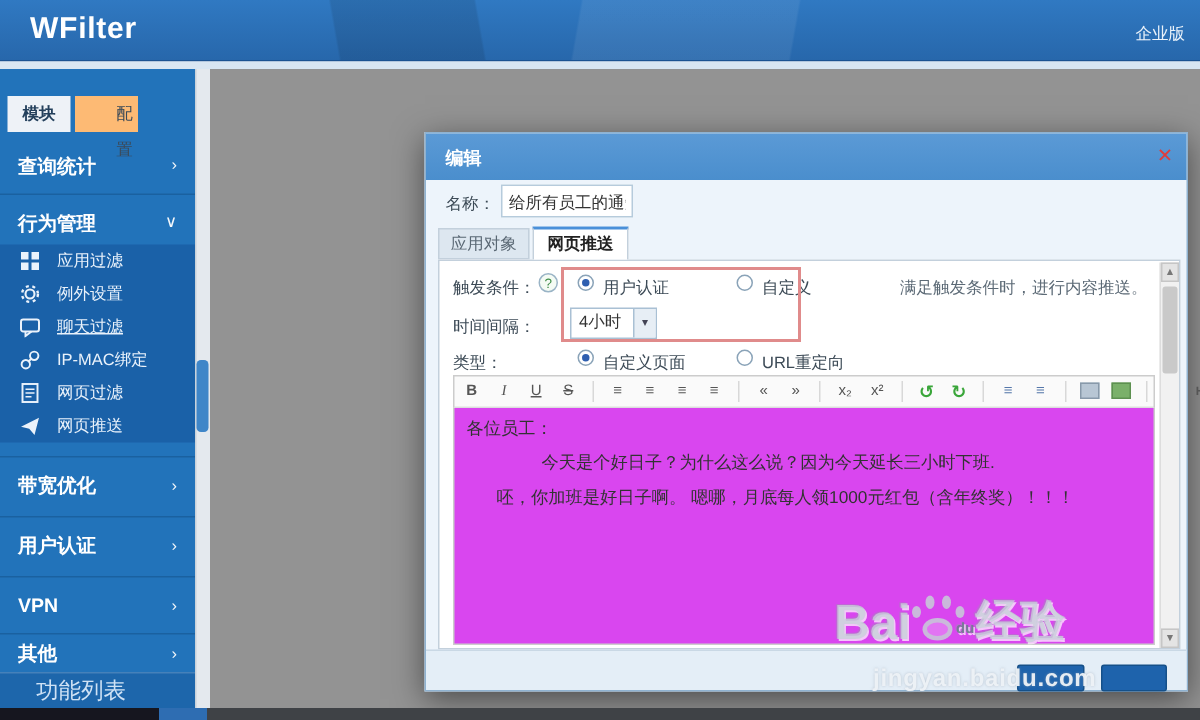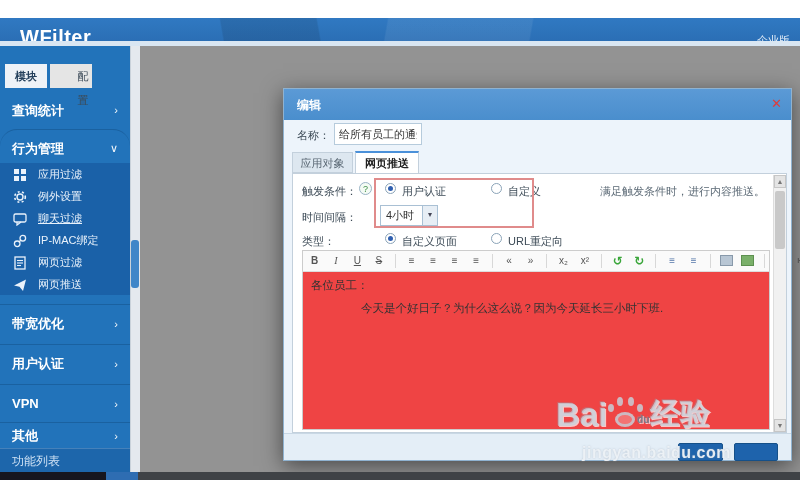--- a/index.html
+++ b/index.html
@@ -1,39 +1,39 @@
 <!DOCTYPE html>
 <html><head>
 <meta charset="utf-8">
 <style>
   html,body{margin:0;padding:0;background:#dfe3e8;}
   *{box-sizing:border-box;font-family:"Liberation Sans","DejaVu Sans",sans-serif;}
   .screen{position:relative;width:800px;height:480px;overflow:hidden;background:#fff;}
   .abs{position:absolute;}
 
   
-  .topbar{left:0;top:18px;width:800px;height:41px;background:linear-gradient(#3079c2,#2767ab);border-bottom:1px solid #1c5392;overflow:hidden;}
+  .topbar{left:0;top:0;width:800px;height:41px;background:linear-gradient(#3079c2,#2767ab);border-bottom:1px solid #1c5392;overflow:hidden;}
   .topbar::before{content:"";position:absolute;inset:0;
     background:linear-gradient(100deg,rgba(255,255,255,0) 48%,rgba(255,255,255,.07) 48.2% 66%,rgba(255,255,255,0) 66.2%),
                linear-gradient(80deg,rgba(0,0,0,0) 28%,rgba(0,0,0,.10) 28.2% 40%,rgba(0,0,0,0) 40.2%);}
   .logo{left:20px;top:8px;color:#fff;font-size:20px;font-weight:bold;letter-spacing:.5px;}
   .edition{right:10px;top:15px;color:#eaf2fa;font-size:11px;}
   .substrip{left:0;top:41px;width:800px;height:5px;background:#d9e6f2;}
 
   
   .sidebar{left:0;top:46px;width:130px;height:426px;background:#2273ba;overflow:hidden;}
   .side-tab{height:24px;line-height:24px;text-align:center;font-size:11px;cursor:pointer;}
   .side-tab.on{background:#eef2f7;color:#24405c;font-weight:bold;}
-  .side-tab.off{background:#e5e5e5;color:#3c4a58;padding-left:24px;}
+  .side-tab.off{background:#fdba74;color:#3c4a58;padding-left:24px;}
   .sec{left:0;width:130px;color:#fff;font-size:13px;font-weight:bold;line-height:37px;padding-left:12px;cursor:pointer;border-top:1px solid rgba(12,62,112,.35);}
   .sec .arr{position:absolute;right:12px;top:0;font-size:11px;font-weight:normal;opacity:.95;}
   .submenu-bg{left:0;top:117px;width:130px;height:132px;background:#1a61a8;}
   .sub-item{left:0;width:130px;height:22px;color:#e9f2fb;font-size:11px;line-height:22px;padding-left:38px;cursor:pointer;}
   .sub-item .sicon{position:absolute;left:13px;top:4px;width:14px;height:14px;}
-  .side-footer{left:0;top:402px;width:130px;height:24px;background:#1d66ab;border-top:1px solid rgba(255,255,255,.18);color:#cfe2f5;font-size:12px;line-height:24px;padding-left:12px;}
+  .side-footer{left:0;top:402px;width:130px;height:24px;background:#1d66ab;border-top:1px solid rgba(255,255,255,.18);color:#cfe2f5;font-size:15px;line-height:24px;padding-left:24px;}
   .side-scroll{left:130px;top:46px;width:10px;height:426px;background:#e4e9ee;border-left:1px solid #c9d2da;}
   .side-thumb{left:131px;top:240px;width:8px;height:48px;background:#3f86c8;border-radius:3px;}
 
   
   .content{left:140px;top:46px;width:660px;height:426px;background:#fdfdfd;}
   .btn-apply{left:150px;top:48px;width:88px;height:22px;background:#f0867c;border:1px solid #d9645c;border-radius:2px;color:#fff;font-size:11px;text-align:center;line-height:20px;cursor:pointer;}
   .crumb{left:166px;top:73px;font-size:11px;color:#4c5560;}
   .crumb-icon{left:149px;top:74px;width:13px;height:13px;}
   .bg-table{left:150px;top:92px;width:410px;border:1px solid #cfcfcf;background:#fff;}
   .bg-row{height:25px;border-bottom:1px solid #d6d6d6;font-size:11px;color:#3a3a3a;position:relative;}
@@ -68,21 +68,21 @@
   .tsep{display:inline-block;width:1px;height:14px;background:#d8d8d8;margin:1px 3px;vertical-align:top;}
   .tbtn.bold{font-weight:bold;}
   .tbtn.italic{font-style:italic;font-family:"Liberation Serif",serif;}
   .tbtn.under{text-decoration:underline;}
   .tbtn.strike{text-decoration:line-through;}
   .tbtn.green{color:#3aa63a;font-weight:bold;font-size:12px;}
   .tbtn.bluish{color:#5577aa;}
   .tbtn.h{font-size:8px;font-weight:bold;color:#555;}
   .imgbox{display:inline-block;width:13px;height:11px;margin:2px 2px;vertical-align:top;border:1px solid #8899aa;background:#b8c6d4;cursor:pointer;}
   .imgbox.green{background:#7ab06a;border-color:#5d9050;}
-  .editarea{left:9px;top:98px;width:468px;height:158px;background:#ef4444;border:1px solid #ccc;border-top:none;cursor:text;}
+  .editarea{left:9px;top:98px;width:468px;height:158px;background:#d946ef;border:1px solid #ccc;border-top:none;cursor:text;}
   .eline{position:absolute;font-size:11.5px;color:#333;white-space:nowrap;}
   .panel-scroll{left:480px;top:1px;width:13px;height:257px;background:#f1f1f1;border-left:1px solid #ddd;}
   .scr-btn{position:absolute;left:0;width:12px;height:13px;background:#e4e4e4;border:1px solid #c6c6c6;font-size:7px;color:#777;text-align:center;line-height:12px;cursor:pointer;}
   .scr-thumb{position:absolute;left:1px;top:16px;width:10px;height:58px;background:#c9c9c9;border-radius:2px;cursor:pointer;}
   .m-footer{left:0;top:344px;width:507px;height:27px;background:#e4eef7;border-top:1px solid #c9d8e5;}
   .m-btn{top:354px;height:18px;background:#1e63ac;border:1px solid #155089;border-radius:2px;cursor:pointer;}
 
   
   .strip{top:472px;height:8px;z-index:20;}
 
@@ -115,21 +115,21 @@
   <div class="abs substrip"></div>
 
   <div class="abs sidebar">
     <div class="abs side-tab on" style="left:5px;top:18px;width:42px;">模块</div>
     <div class="abs side-tab off" style="left:50px;top:18px;width:42px;">配置</div>
 
     <div class="abs sec" style="top:46px;height:37px;border-top:none;">
       <span>查询统计</span>
       <span class="arr">›</span>
     </div>
-    <div class="abs sec" style="top:83px;height:34px;border-radius:17px;">
+    <div class="abs sec" style="top:83px;height:34px;">
       <span>行为管理</span>
       <span class="arr">∨</span>
     </div>
 
     <div class="abs submenu-bg"></div>
 
     <div class="abs sub-item" style="top:117px;">
       <span class="sicon">
         <svg width="14" height="14" viewBox="0 0 14 14">
             <g fill="#eaf2fb">
@@ -306,20 +306,21 @@
         
         
         
         
         
       </div>
 
       <div class="abs editarea">
         <span class="eline" style="left:8px;top:6px;">各位员工：</span>
         <span class="eline" style="left:58px;top:29px;">今天是个好日子？为什么这么说？因为今天延长三小时下班.</span>
+        <span class="eline" style="left:28px;top:52px;">呸，你加班是好日子啊。 嗯哪，月底每人领1000元红包（含年终奖）！！！</span>
       </div>
 
       <div class="abs panel-scroll">
         <span class="scr-btn" style="top:0;">▲</span>
         <span class="scr-thumb"></span>
         <span class="scr-btn" style="bottom:0;">▼</span>
       </div>
     </div>
 
     <div class="abs m-footer"></div>

